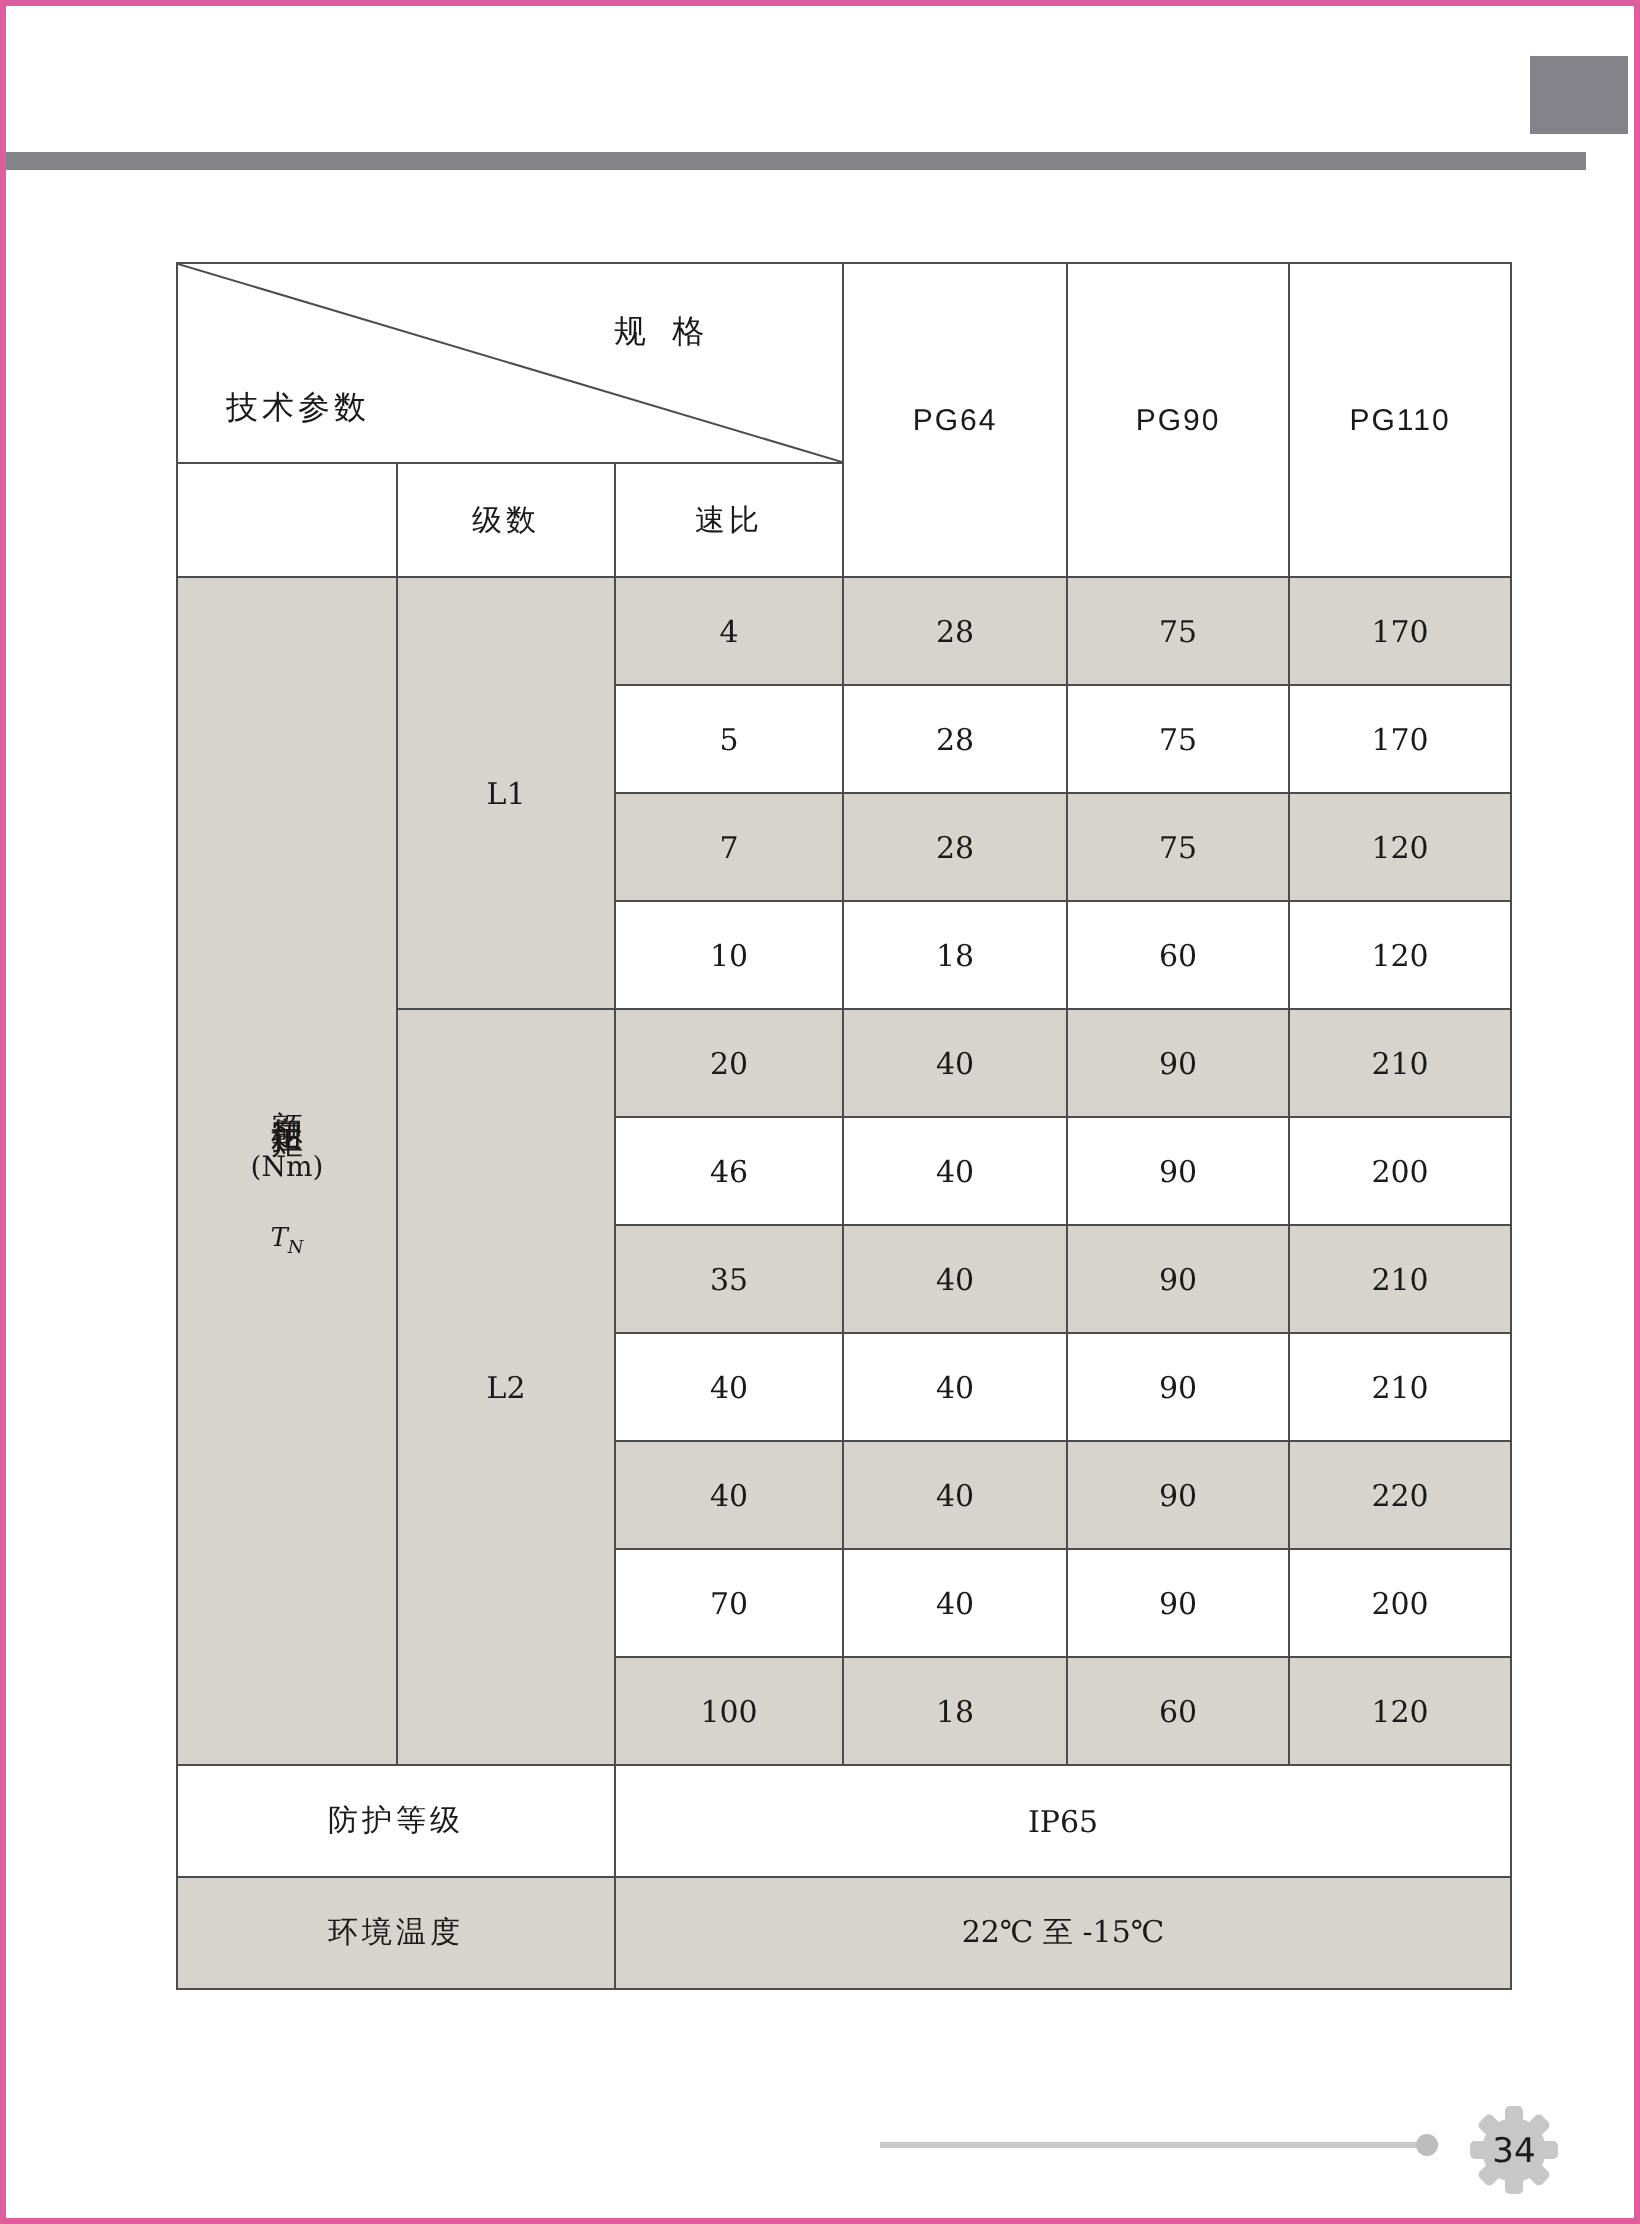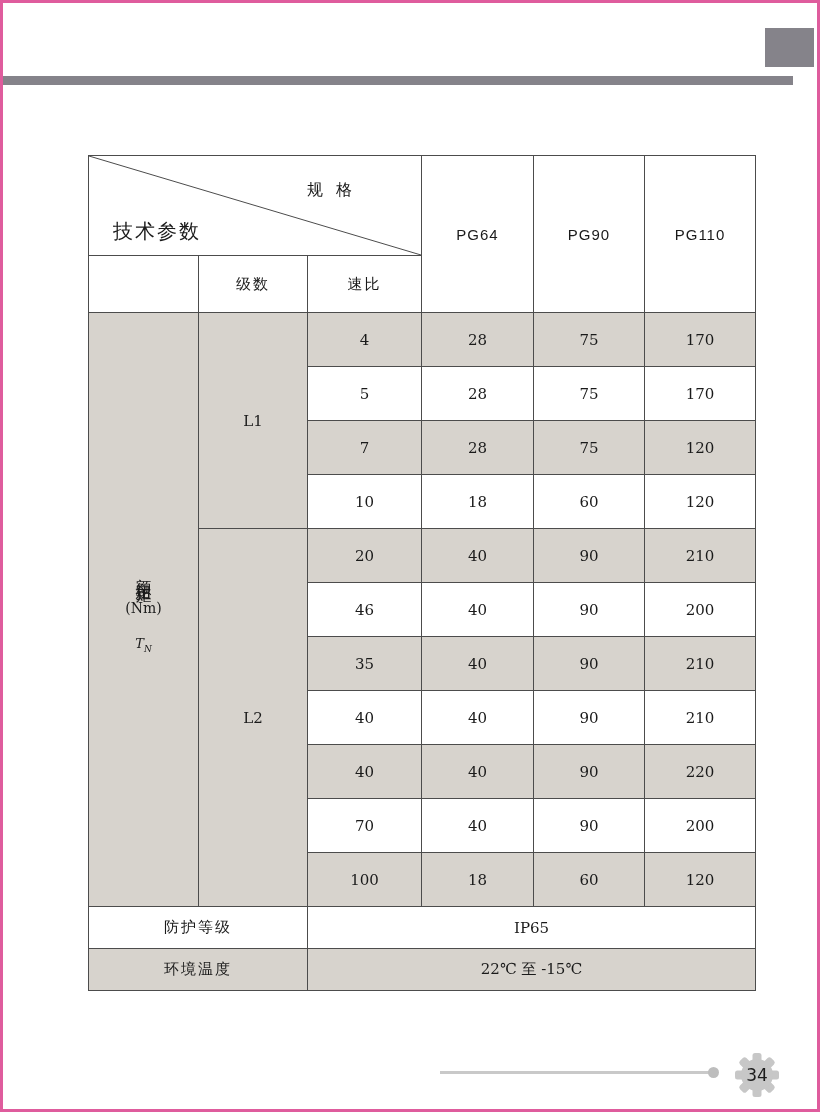--- a/index.html
+++ b/index.html
@@ -12,44 +12,44 @@
     font-family:"DejaVu Serif","Liberation Serif",serif;
     color:#1a1a1a;
     overflow:hidden;
   }
   
   .accent-square{position:absolute;left:762px;top:25px;width:49px;height:39px;background:#85838a;}
   .accent-bar{position:absolute;left:0;top:73px;width:790px;height:9px;background:#85838a;}
 
   
   table.spec{
-    position:absolute;left:85px;top:152px;
+    position:absolute;left:85px;top:128px;
     border-collapse:collapse;table-layout:fixed;
     width:667px;
   }
   table.spec td{
     border:1px solid #4c4c4c;
     text-align:center;vertical-align:middle;
     font-size:15px;padding:0;
     background:#fff;
   }
   tr.h1{height:100px;}
   tr.h2{height:57px;}
   tr.dr{height:54px;}
-  tr.fr{height:42px;}
+  tr.fr{height:56px;}
   td.sh, tr.sh td{background:#d7d3cd;}
   td.white{background:#fff;}
   td.pgh{font-family:Liberation Sans, sans-serif;font-size:16px;letter-spacing:1px;}
   td.cjk{font-size:16px;letter-spacing:2px;}
 
   
   td.diag{position:relative;padding:0;}
   td.diag svg{position:absolute;inset:0;width:100%;height:100%;display:block;}
   .diag-top{position:absolute;left:218px;top:24px;font-size:16px;letter-spacing:4px;}
-  .diag-bottom{position:absolute;left:24px;top:62px;font-size:20px;letter-spacing:2px;}
+  .diag-bottom{position:absolute;left:24px;top:62px;font-size:16px;letter-spacing:2px;}
 
   
   td.torque{background:#fff;}
   .torque-inner{display:flex;flex-direction:column;align-items:center;gap:20px;}
   .vtext{writing-mode:vertical-rl;text-orientation:upright;font-size:16px;letter-spacing:3px;line-height:1;}
   .unit{font-size:14px;margin-top:2px;}
   .sym{font-style:italic;font-size:13px;text-align:center;}
   .sym sub{font-size:9px;font-style:italic;}
 
   

